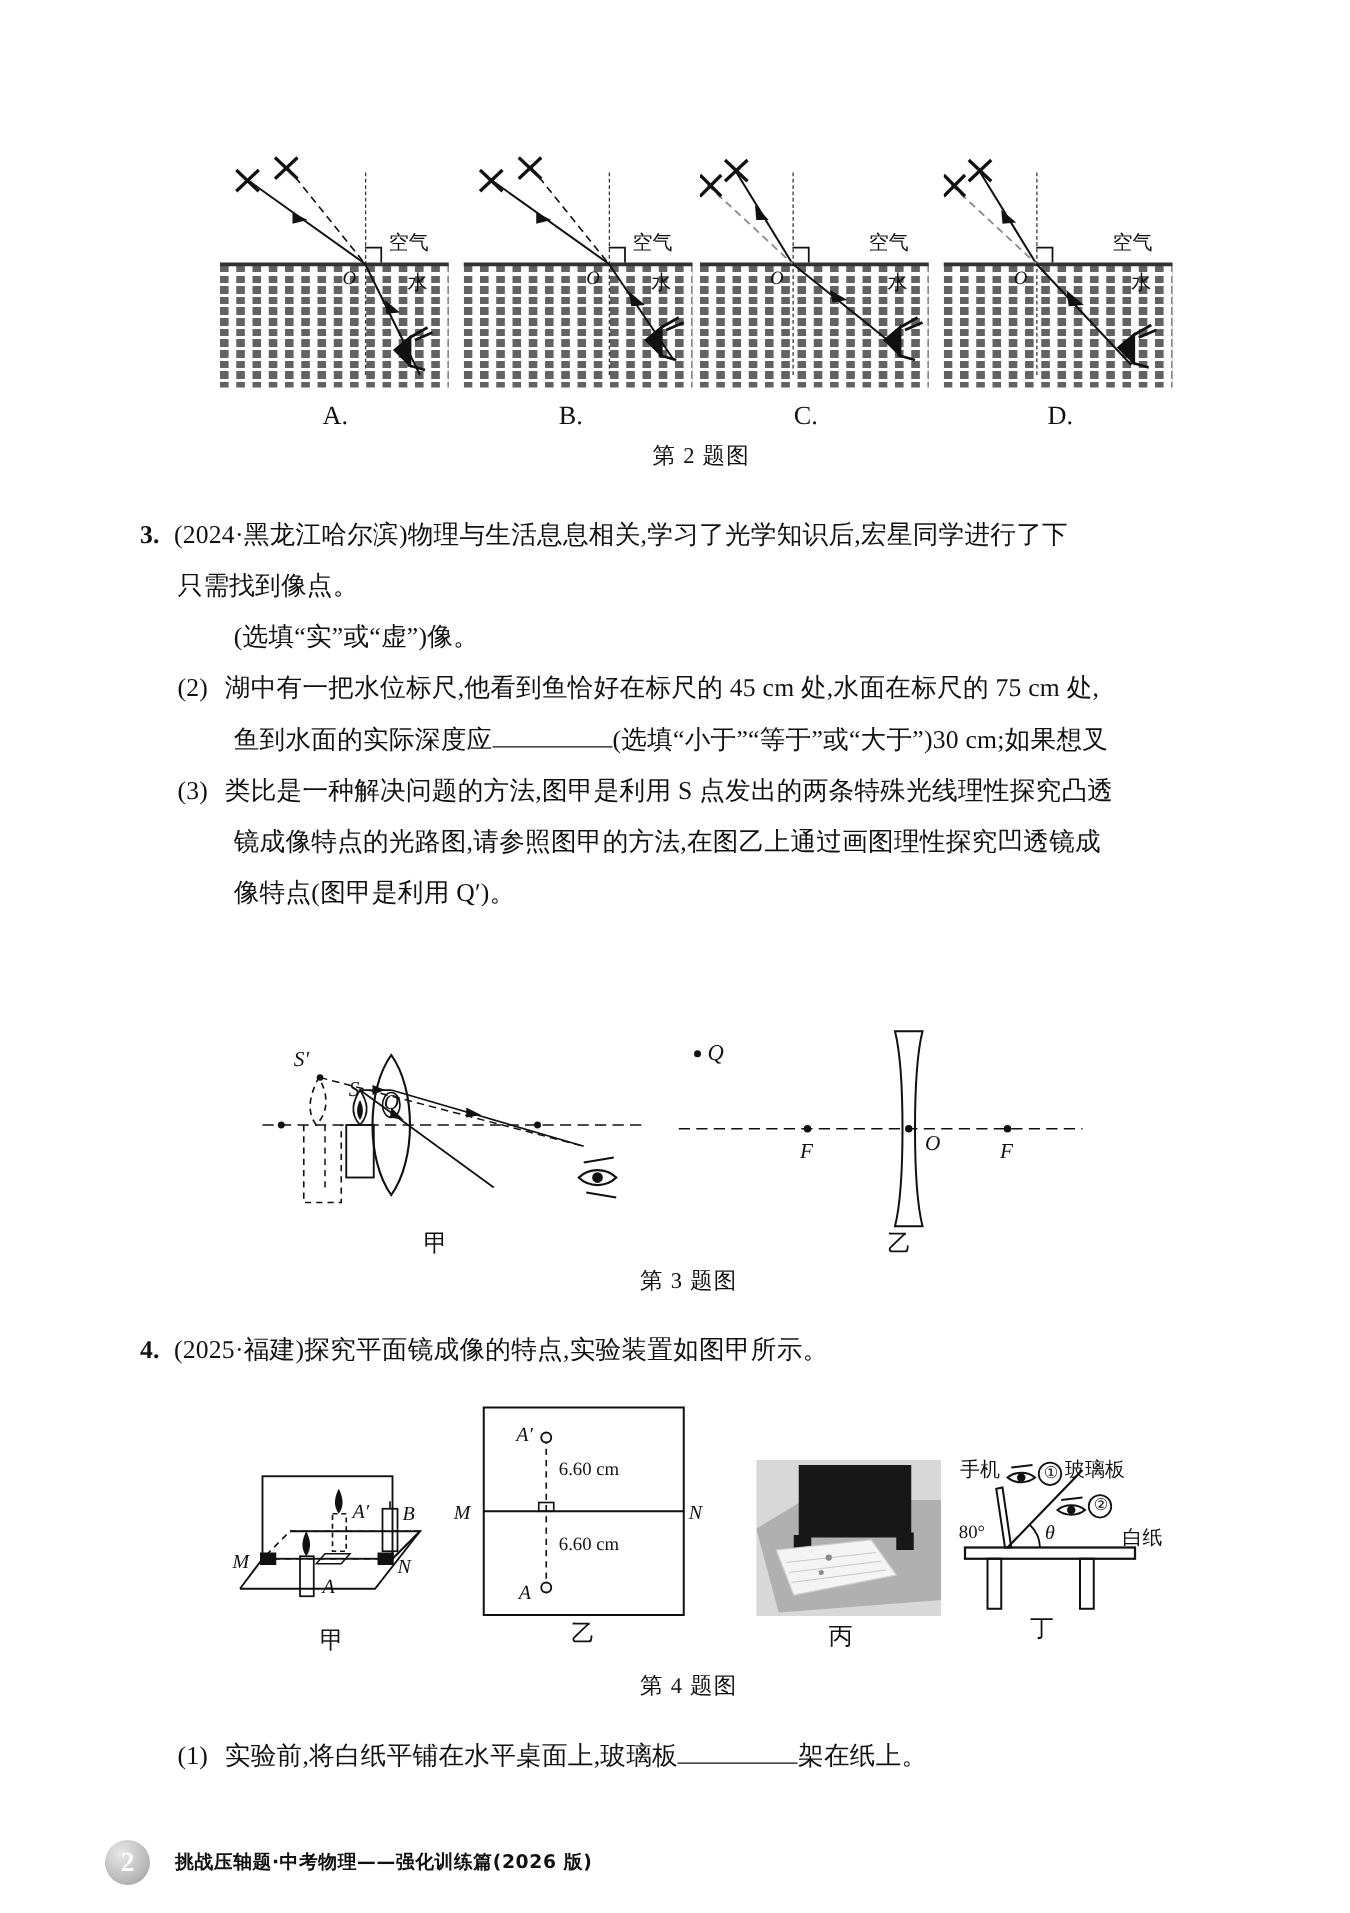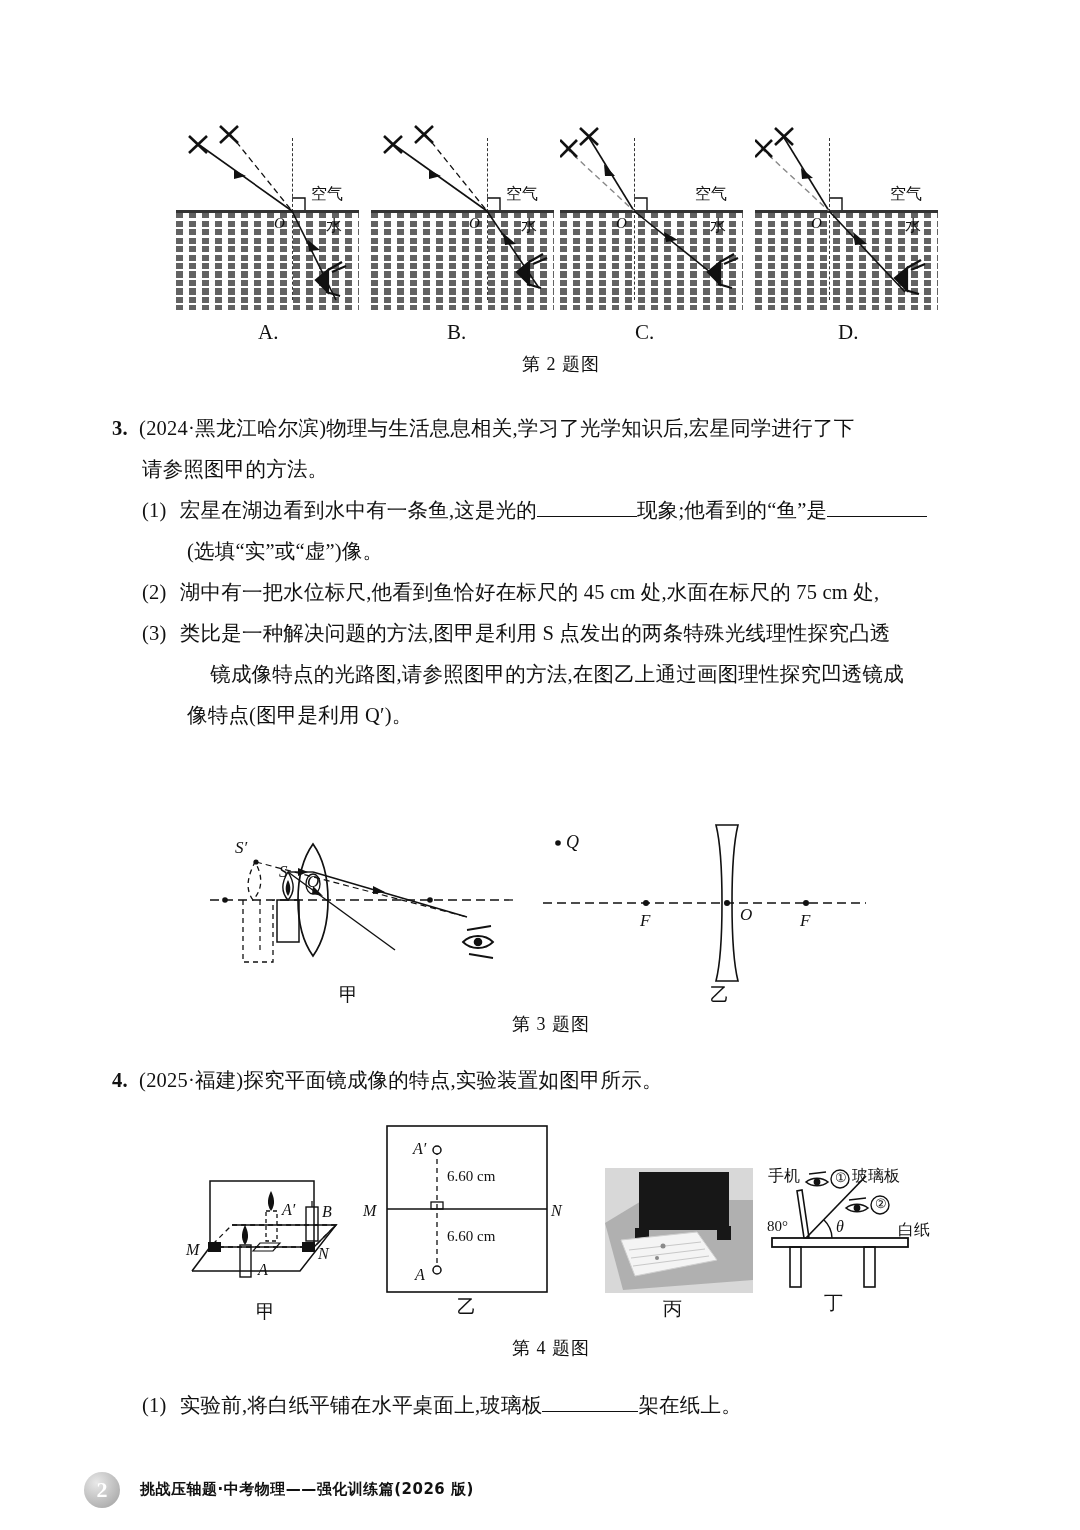--- a/index.html
+++ b/index.html
@@ -234,38 +234,37 @@
     <div class="optlabel" style="left:838px;top:320px;">D.</div>
 
     <div class="cap" style="left:522px;top:352px;">第 2 题图</div>
   </div>
 
   <div class="q-block" style="left:112px;top:408px;">
     <div class="q-line">
       <span class="qnum">3.</span>
       <span style="margin-left:6px;">(2024·黑龙江哈尔滨)物理与生活息息相关,学习了光学知识后,宏星同学进行了下</span>
     </div>
-    <div class="q-line" style="margin-left:30px;">请参照图甲的方法。</div>
-
-    <div class="q-line" style="margin-left:30px;">
-      <span>(1)</span>
-      <span style="margin-left:8px;">宏星在湖边看到水中有一条鱼,这是光的</span><span class="blank" style="width:100px;"></span><span>现象;他看到的“鱼”是</span><span class="blank" style="width:100px;"></span>
-    </div>
+    <div class="q-line" style="margin-left:30px;">只需找到像点。</div>
+
     <div class="q-line" style="margin-left:75px;">(选填“实”或“虚”)像。</div>
 
     <div class="q-line" style="margin-left:30px;">
       <span>(2)</span>
       <span style="margin-left:8px;font-family:Liberation Serif, serif;">湖中有一把水位标尺,他看到鱼恰好在标尺的 45 cm 处,水面在标尺的 75 cm 处,</span>
     </div>
+    <div class="q-line" style="margin-left:75px;">
+      <span>鱼到水面的实际深度应</span><span class="blank" style="width:96px;"></span><span>(选填“小于”“等于”或“大于”)30 cm;如果想叉</span>
+    </div>
 
     <div class="q-line" style="margin-left:30px;">
       <span>(3)</span>
       <span style="margin-left:8px;">类比是一种解决问题的方法,图甲是利用 S 点发出的两条特殊光线理性探究凸透</span>
     </div>
-    <div class="q-line" style="margin-left:75px;text-align:center;">镜成像特点的光路图,请参照图甲的方法,在图乙上通过画图理性探究凹透镜成</div>
+    <div class="q-line" style="margin-left:75px;">镜成像特点的光路图,请参照图甲的方法,在图乙上通过画图理性探究凹透镜成</div>
     <div class="q-line" style="margin-left:75px;">像特点(图甲是利用 Q′)。</div>
   </div>
 
   <div class="fig3" style="left:205px;top:822px;">
     <svg width="310" height="175">
 
       <line x1="5" y1="78" x2="308" y2="78" stroke="#111" stroke-width="1.3" stroke-dasharray="9,5"></line>
       <circle cx="20" cy="78" r="2.8" fill="#111"></circle>
       <circle cx="225" cy="78" r="2.8" fill="#111"></circle>
 

